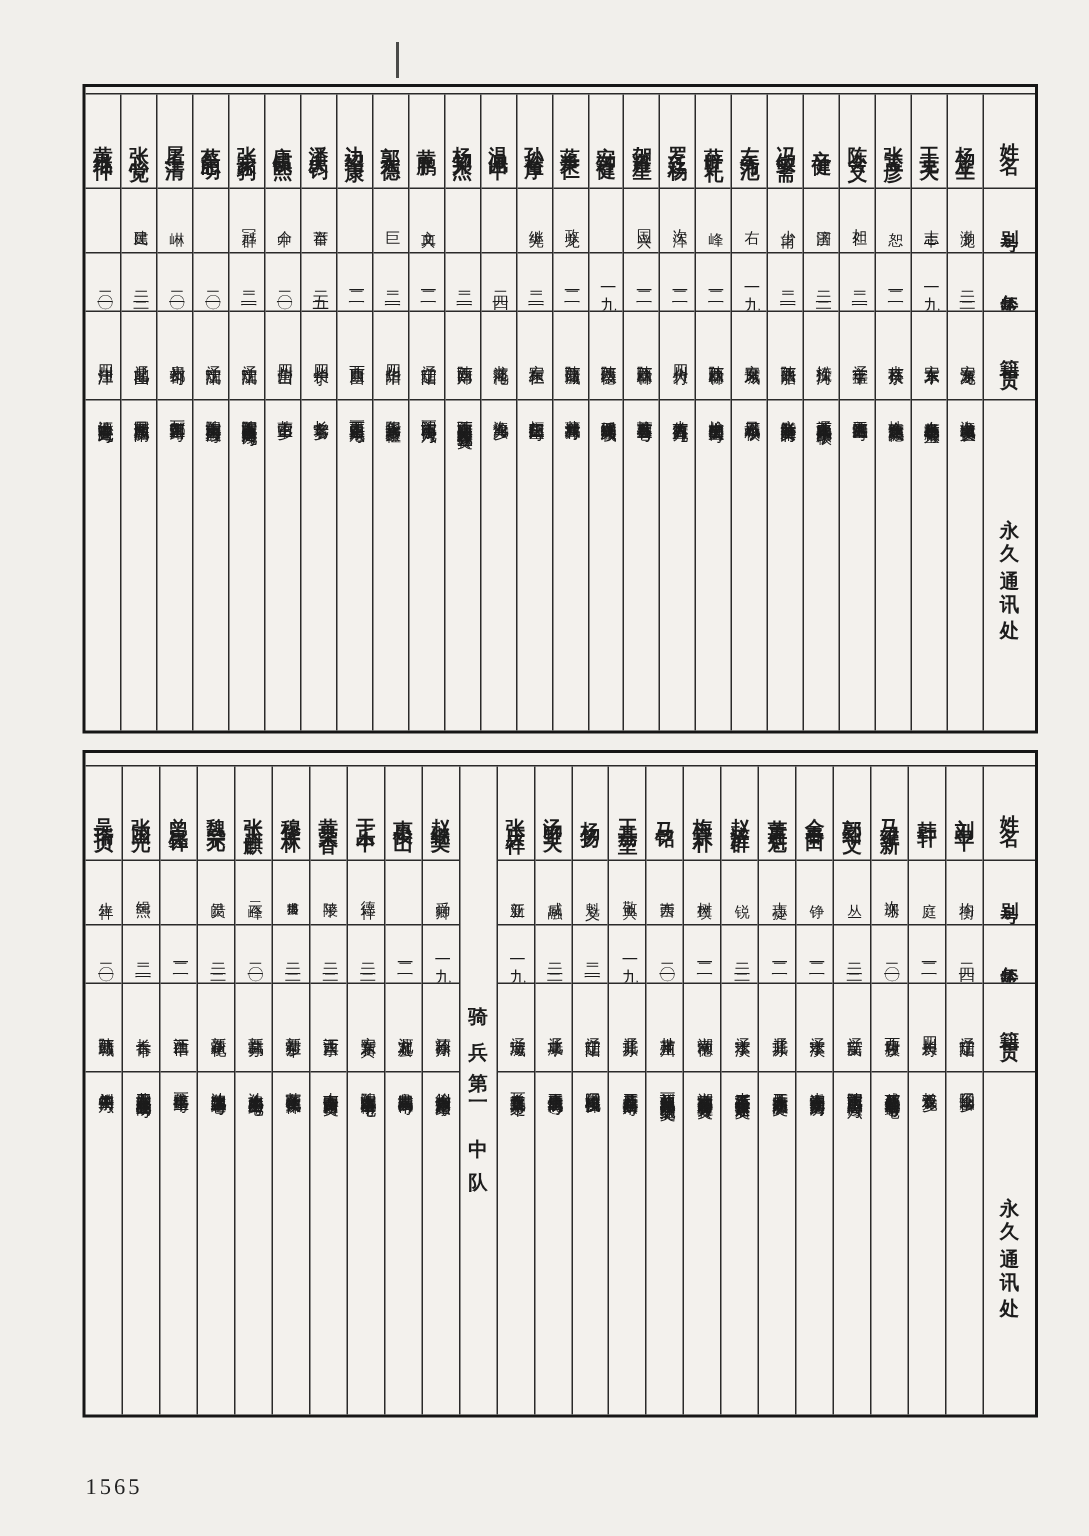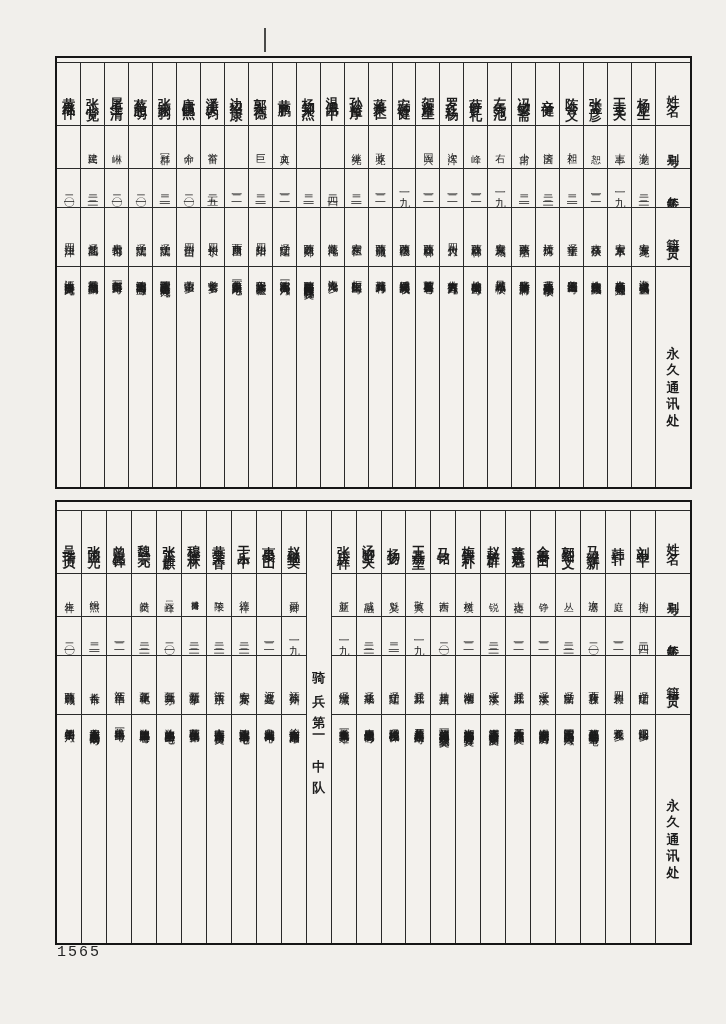--- a/index.html
+++ b/index.html
@@ -57,22 +57,22 @@
   .cell-addr .vtext{font-size:10.5px;letter-spacing:0.5px;}
   .header-col .vtext{font-size:13px;font-weight:bold;}
   .header-col .cell-name .vtext{letter-spacing:9px;}
   .header-col .cell-alias .vtext{font-size:12px;letter-spacing:3px;}
   .header-col .cell-age .vtext{font-size:12px;letter-spacing:2px;}
   .header-col .cell-native .vtext{letter-spacing:8px;}
   .header-col .cell-addr{align-items:center;padding-top:0;}
   .header-col .cell-addr .vtext{letter-spacing:17px;}
   .section-text{font-size:13px;font-weight:bold;letter-spacing:22px;}
   .page-number{
-    position:absolute;left:57px;top:944px;
-    font-family:Liberation Mono, monospace;
+    position:absolute;left:57px;top:984px;
+    font-family:Liberation Serif, serif;
     font-size:15px;letter-spacing:2px;color:#222;
   }
 </style>
 </head>
 <body>
 
 <div class="fold-mark"></div>
 
 <div class="roster roster-top">
   <div class="strip"></div>

